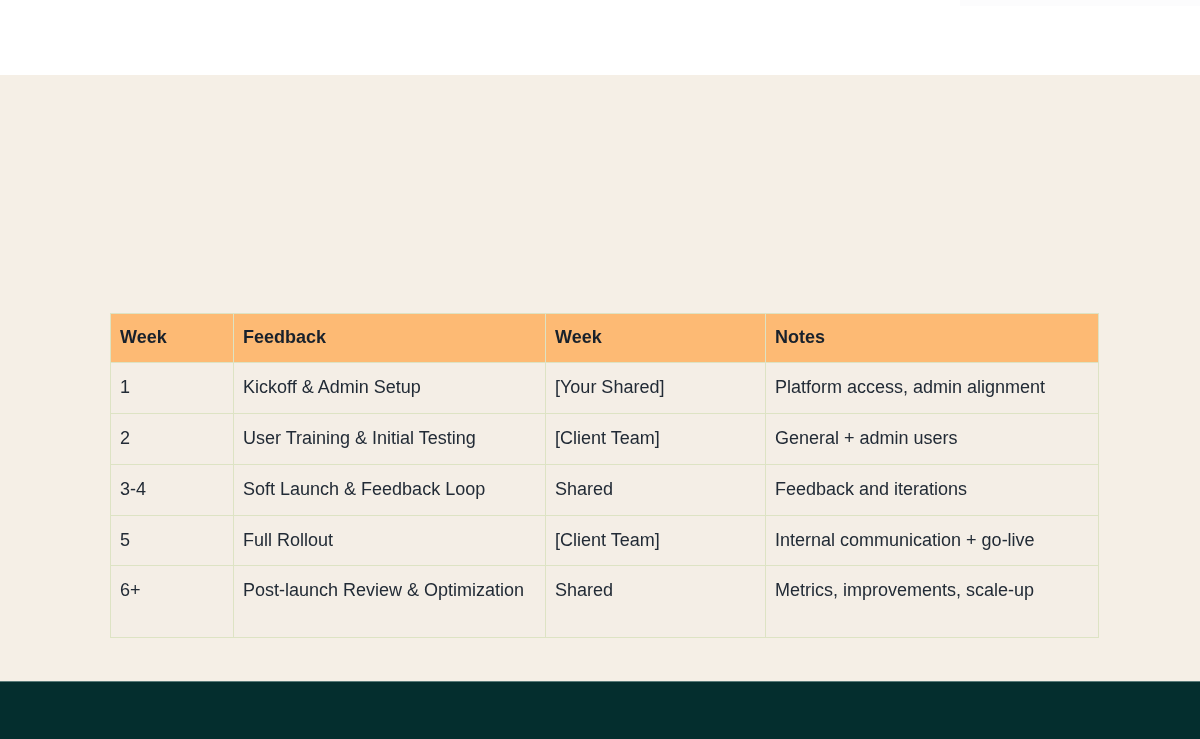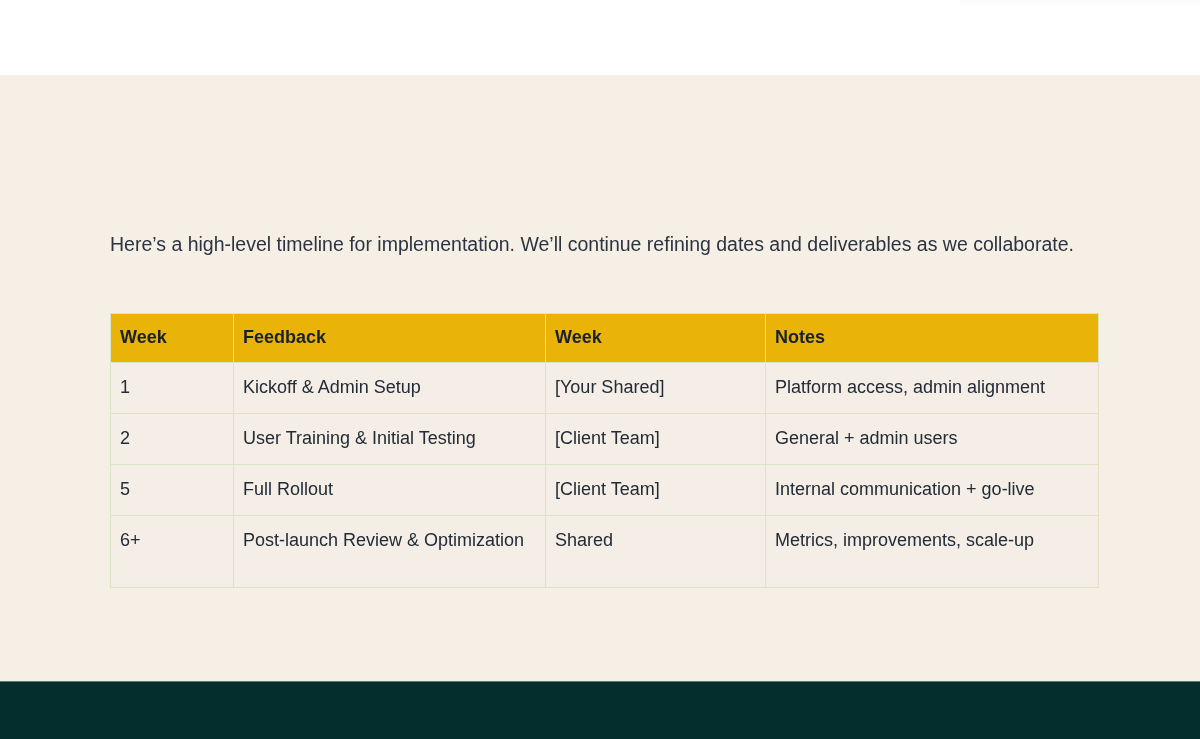--- a/index.html
+++ b/index.html
@@ -114,21 +114,21 @@
     border: 1px solid #DDE3C4;
     text-align: left;
     vertical-align: top;
     padding: 10px 10px 10px 9px;
     font-size: 18px;
     line-height: 1.66;
     color: #222B36;
   }
 
   table.timeline-table thead th {
-    background: #eab308;
+    background: #fdba74;
     font-weight: 700;
     color: #18212C;
     height: 40px;
     padding-top: 9px;
     padding-bottom: 9px;
   }
 
   table.timeline-table tbody td {
     background: #F4EEE6;
     height: 41px;
@@ -144,21 +144,20 @@
 
 <div class="slide">
 
   <div class="top-strip">
     <div class="top-right-mark"></div>
   </div>
 
   <div class="body-area"></div>
 
 
-  <div class="page-subtitle">Here’s a high-level timeline for implementation. We’ll continue refining dates and deliverables as we collaborate.</div>
 
   <div class="timeline-table-wrap">
     <table class="timeline-table">
       <colgroup>
         <col class="c-week">
         <col class="c-mile">
         <col class="c-owner">
         <col class="c-notes">
       </colgroup>
       <thead>
@@ -176,20 +175,26 @@
           <td>[Your Shared]</td>
           <td>Platform access, admin alignment</td>
         </tr>
         <tr>
           <td>2</td>
           <td>User Training &amp; Initial Testing</td>
           <td>[Client Team]</td>
           <td>General + admin users</td>
         </tr>
         <tr>
+          <td>3-4</td>
+          <td>Soft Launch &amp; Feedback Loop</td>
+          <td>Shared</td>
+          <td>Feedback and iterations</td>
+        </tr>
+        <tr>
           <td>5</td>
           <td>Full Rollout</td>
           <td>[Client Team]</td>
           <td>Internal communication + go-live</td>
         </tr>
         <tr class="tall">
           <td>6+</td>
           <td>Post-launch Review &amp; Optimization</td>
           <td>Shared</td>
           <td>Metrics, improvements, scale-up</td>

